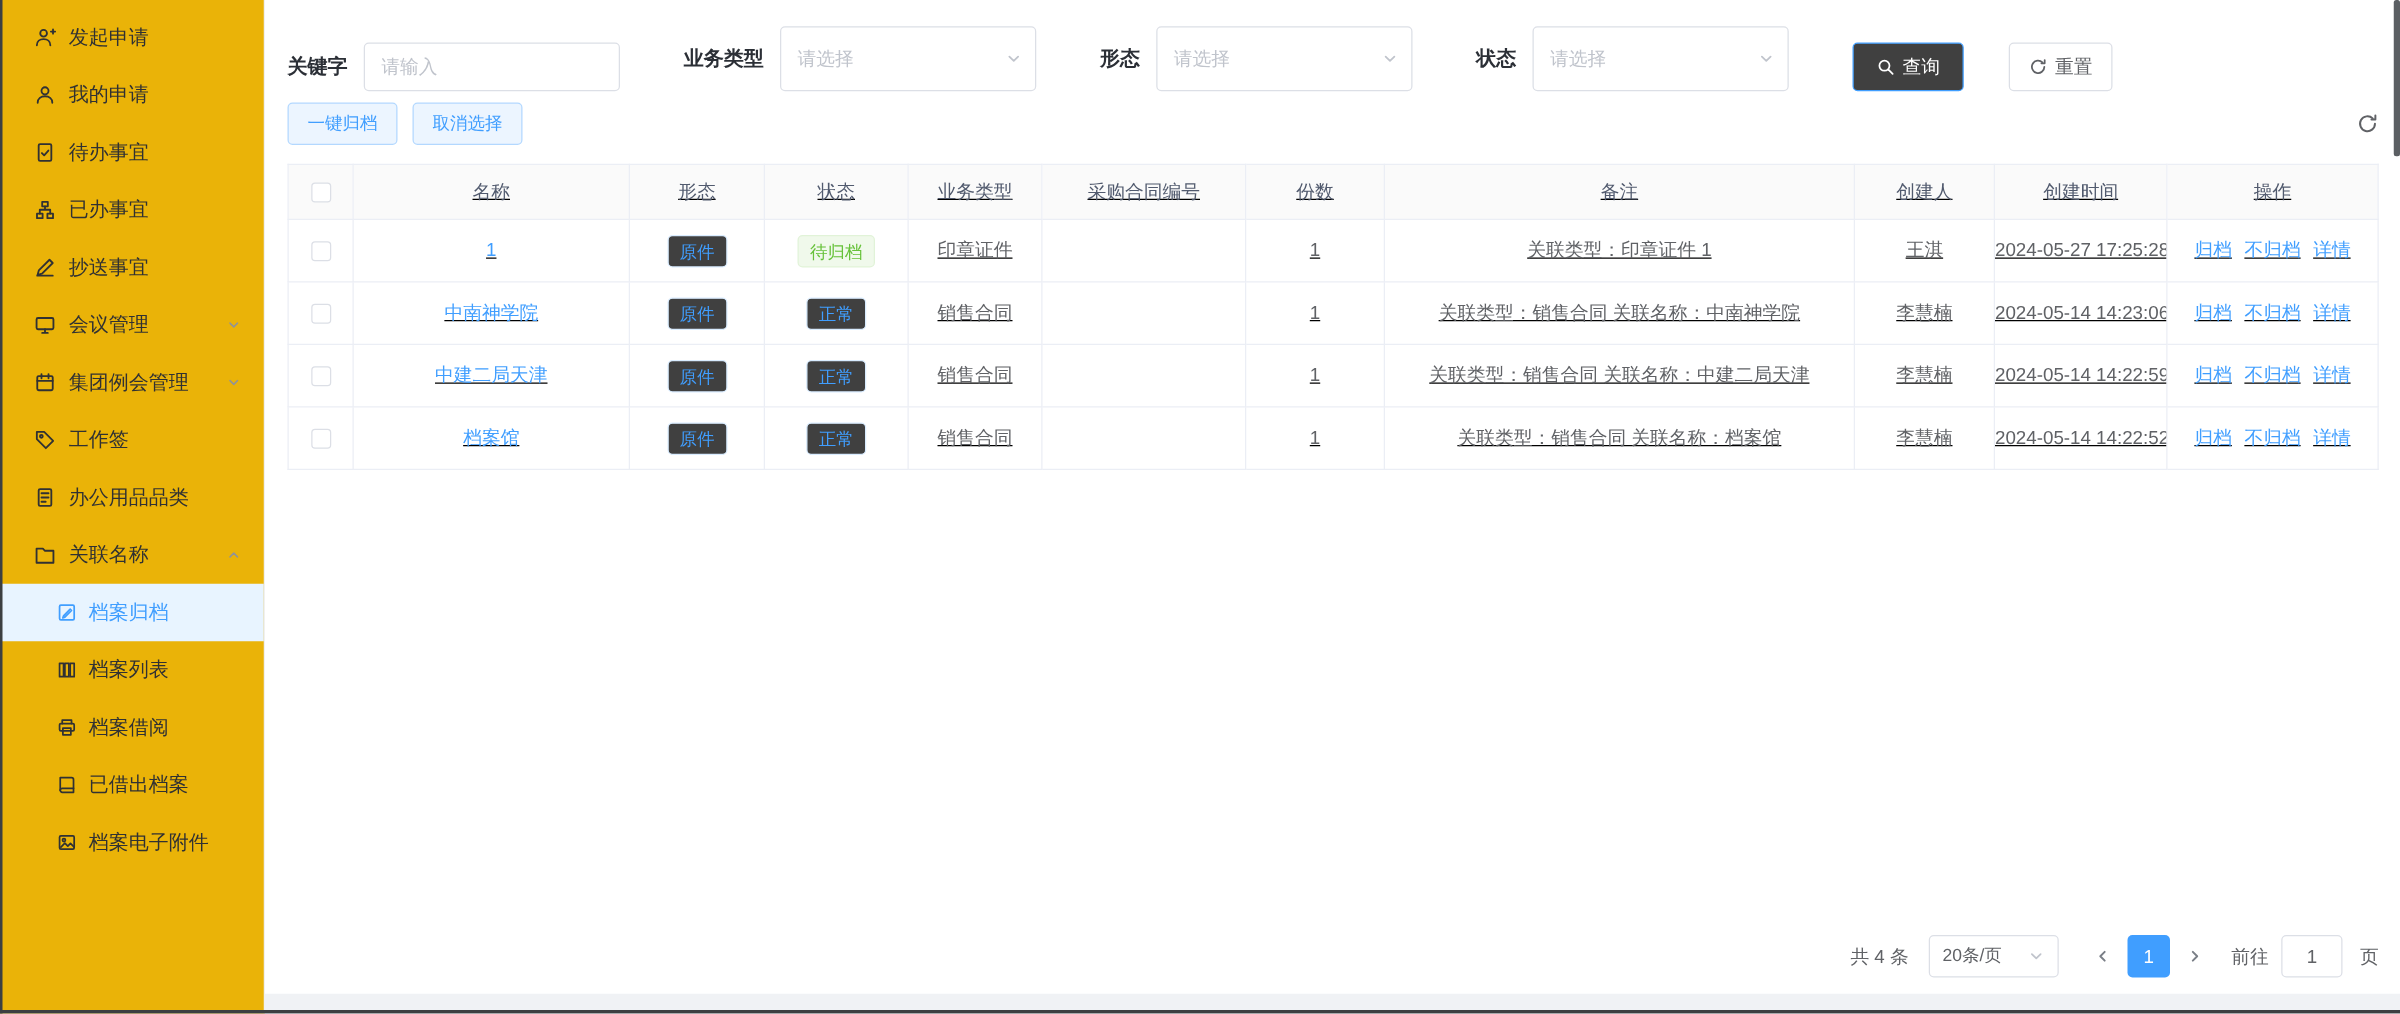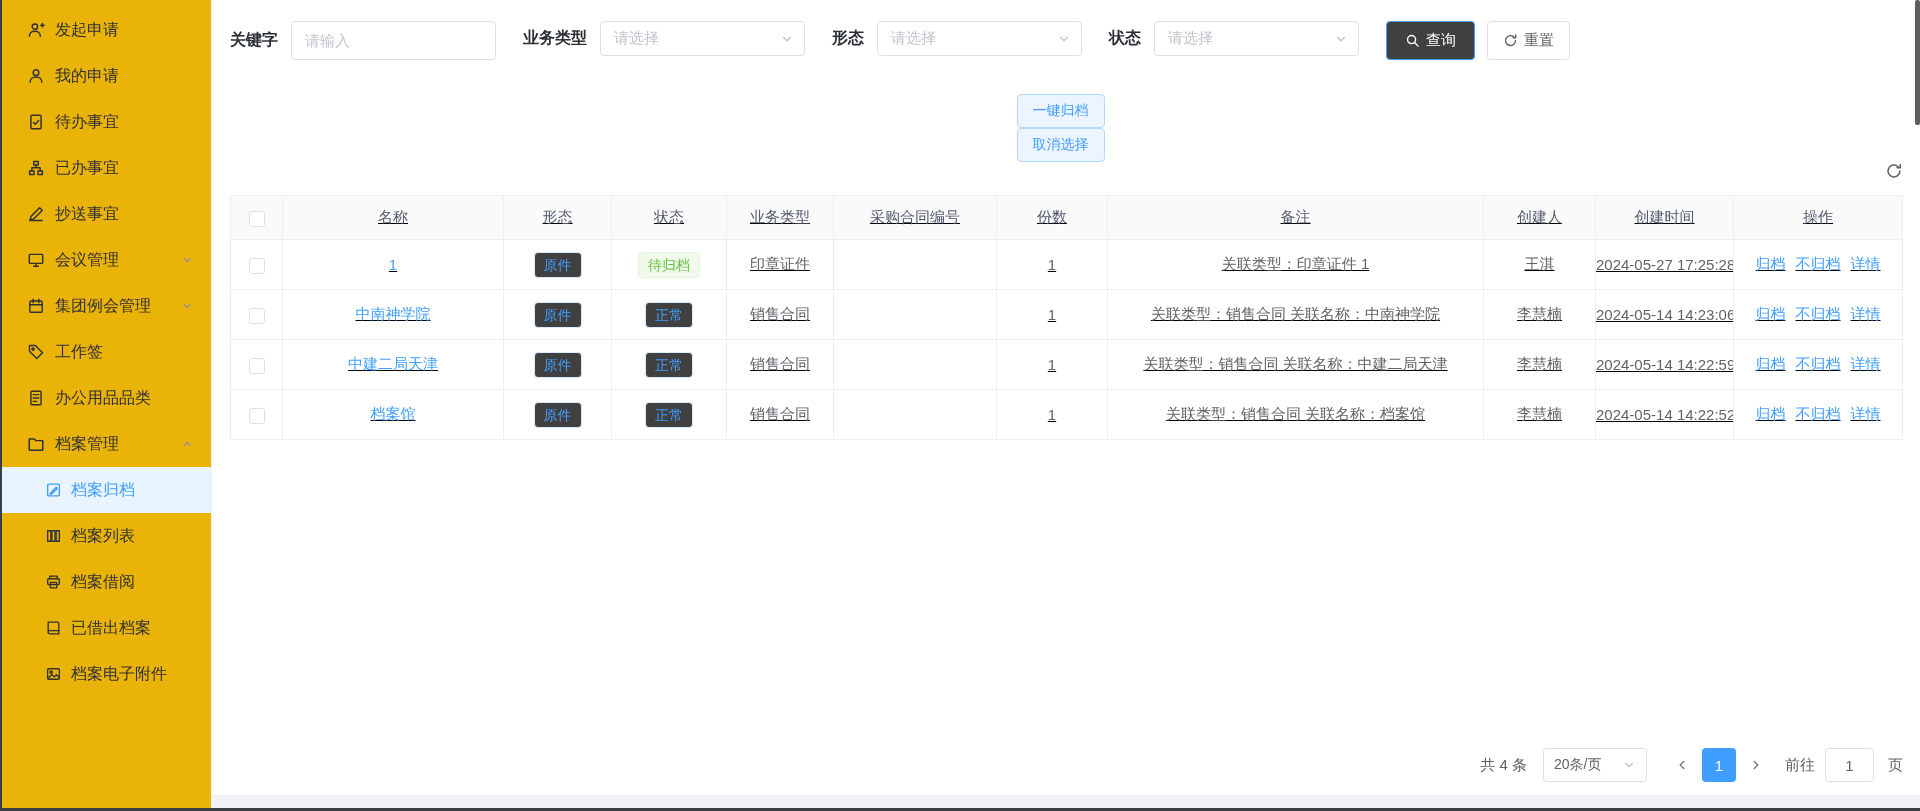--- a/index.html
+++ b/index.html
@@ -22,37 +22,37 @@
   .s-sub .s-item { padding-left: 45px; }
   .s-sub .s-icon { flex-basis: 17px; width: 17px; margin-right: 9px; }
   .s-item.active { background: #e8f4ff; color: #409eff; }
 
   
   .main { flex: 1; display: flex; flex-direction: column; height: 100%; }
   .panel { flex: 1; display: flex; flex-direction: column; padding: 0 18px; background: #fff; min-height: 0; }
   .gray-strip { height: 16px; background: #f0f2f5; }
 
   
-  .filter-bar { display: flex; align-items: flex-start; margin-top: 21px; }
+  .filter-bar { display: flex; align-items: flex-end; margin-top: 21px; gap: 24px; }
   .f-group { display: flex; align-items: center; margin-right: 27px; }
   .f-label { font-size: 16px; color: #2b2f36; font-weight: 600; margin-right: 13px; white-space: nowrap; }
   .f-input { width: 205px; height: 39px; border: 1px solid #dcdfe6; border-radius: 4px; padding: 0 13px; font-size: 15px; color: #606266; outline: none; font-family: inherit; }
   .f-input::placeholder { color: #c0c4cc; }
-  .f-select { position: relative; width: 205px; height: 35px; border: 1px solid #dcdfe6; border-radius: 4px; padding: 0 30px 0 13px; display: flex; align-items: center; cursor: pointer; background: #fff; }
+  .f-select { position: relative; width: 205px; height: 52px; border: 1px solid #dcdfe6; border-radius: 4px; padding: 0 30px 0 13px; display: flex; align-items: center; cursor: pointer; background: #fff; }
   .f-select .ph { font-size: 15px; color: #c0c4cc; }
   .sel-arrow { position: absolute; right: 10px; top: 50%; transform: translateY(-50%); color: #c0c4cc; display: inline-flex; }
   .sel-arrow svg { width: 14px; height: 14px; }
 
   .btn { display: inline-flex; align-items: center; justify-content: center; gap: 6px; height: 39px; border-radius: 4px; font-size: 15px; cursor: pointer; font-family: inherit; }
   .btn svg { width: 15px; height: 15px; }
   .btn-primary { background: #404040; border: 1px solid #409eff; color: #fff; padding: 0 18px; }
   .btn-default { background: #fff; border: 1px solid #dcdfe6; color: #606266; padding: 0 15px; margin-left: 12px; }
 
   
-  .toolbar { display: flex; align-items: center; margin-top: 34px; flex-direction: column; }
+  .toolbar { display: flex; align-items: center; margin-top: 9px; }
   .btn-plain { height: 34px; padding: 0 15px; background: #ecf5ff; border: 1px solid #b3d8ff; color: #409eff; border-radius: 4px; font-size: 14px; margin-right: 12px; cursor: pointer; font-family: inherit; }
   .refresh-btn { margin-left: auto; color: #606266; cursor: pointer; display: inline-flex; }
   .refresh-btn svg { width: 18px; height: 18px; }
 
   
   .table-wrap { margin-top: 15px; text-decoration: underline; }
   table { width: 100%; border-collapse: collapse; table-layout: fixed; }
   th, td { border: 1px solid #ebeef5; text-align: center; font-size: 15px; color: #606266; overflow: hidden; white-space: nowrap; }
   th { background: #fafafa; height: 44px; font-weight: 500; color: #515a6e; }
   td { height: 50px; }
@@ -184,21 +184,21 @@
       </span>
       <span class="s-label">办公用品品类</span>
     </div>
 
     <div class="s-item">
       <span class="s-icon">
         <svg viewBox="0 0 16 16" fill="none" stroke="currentColor" stroke-width="1.3" stroke-linecap="round" stroke-linejoin="round">
             <path d="M2 3.5h4.5L8 5h6v8.5H2z"></path>
           </svg>
       </span>
-      <span class="s-label">档案管理</span>
+      <span class="s-label">关联名称</span>
       <span class="s-arrow">
         <svg viewBox="0 0 16 16" fill="none" stroke="currentColor" stroke-width="1.6" stroke-linecap="round" stroke-linejoin="round">
             <path d="M4 10l4-4 4 4"></path>
           </svg>
       </span>
     </div>
 
     <div class="s-sub">
 
       <div class="s-item active">

